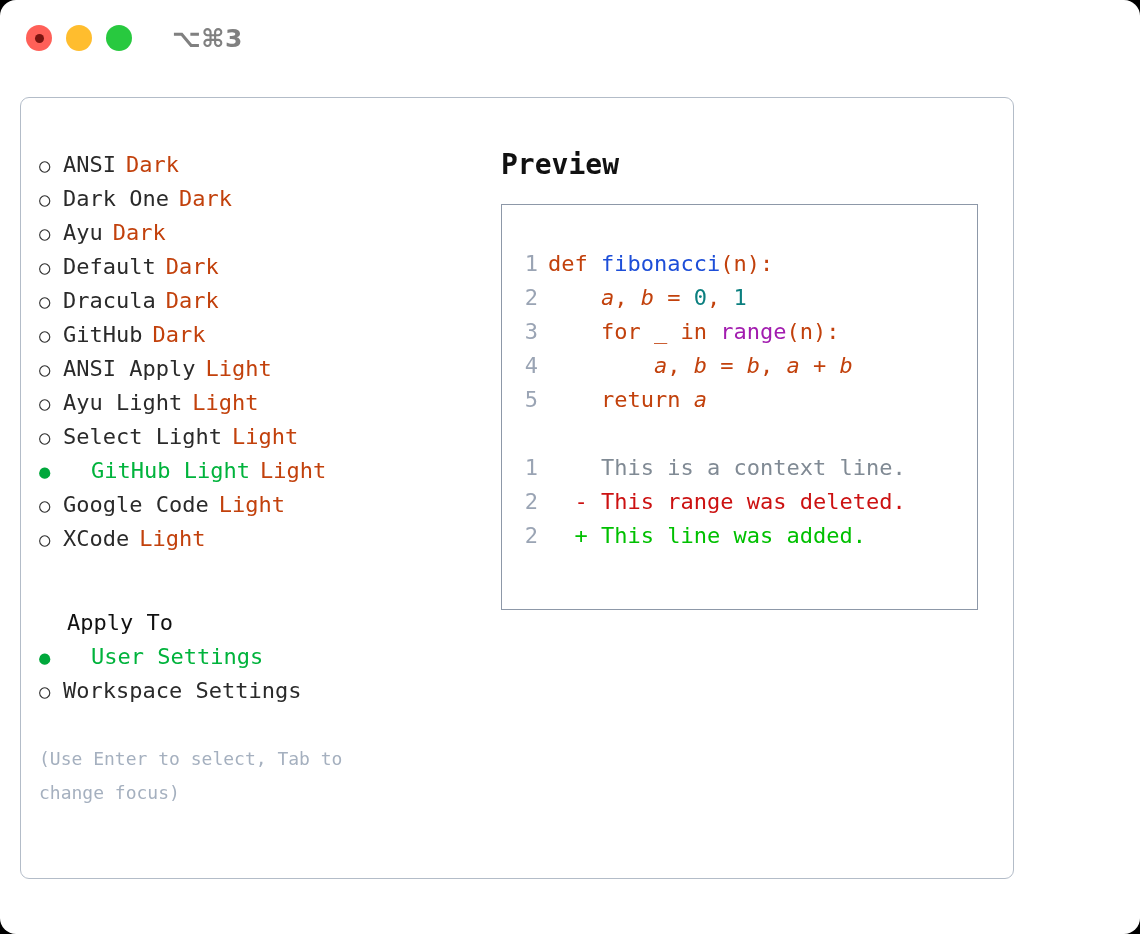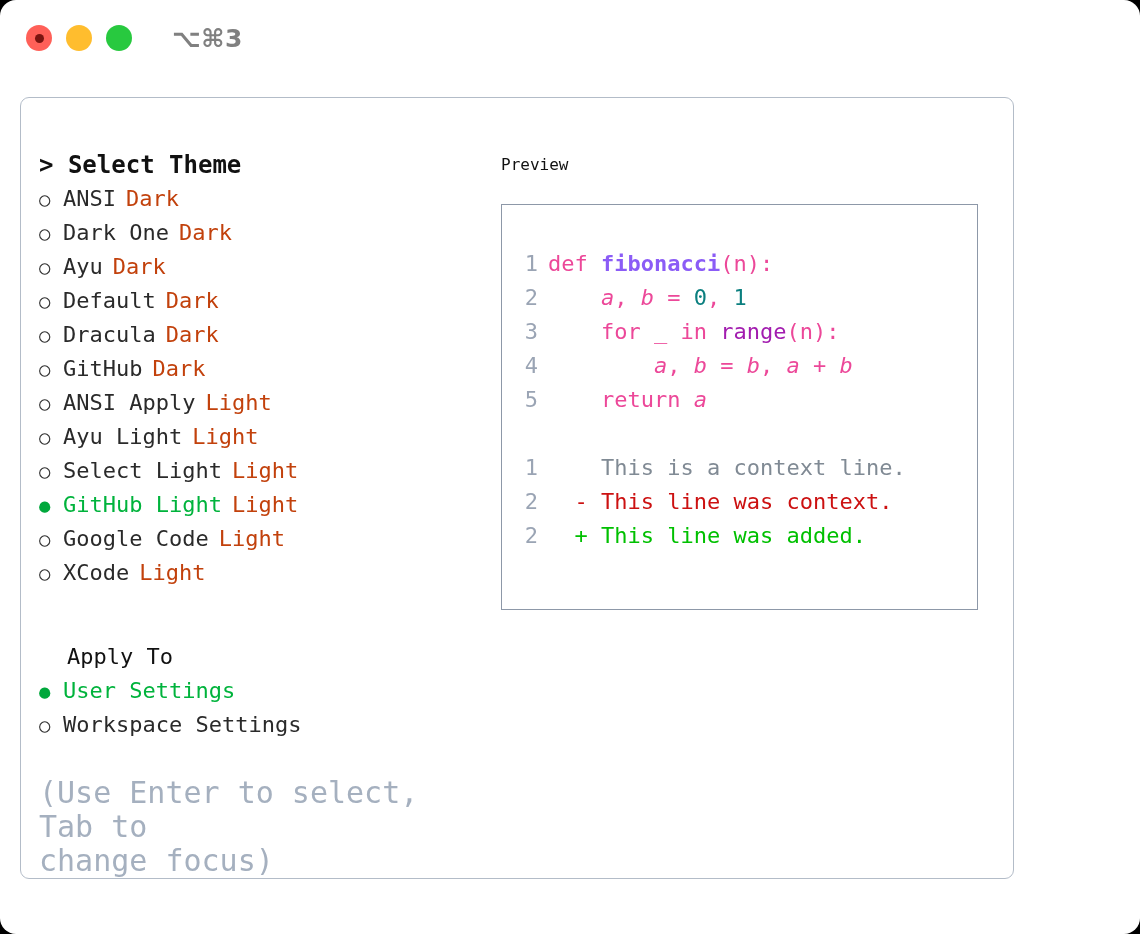--- a/index.html
+++ b/index.html
@@ -111,48 +111,48 @@
   }
   .marker {
     width: 24px;
     flex: 0 0 24px;
     color: #333333;
     font-size: 19px;
     line-height: 34px;
   }
   .row.selected .marker { color: #00a83c; }
   .label { color: #2a2a2a; }
-  .row.selected .label { color: #00b33c; }
+  .row.selected .label { color: #00b33c; margin-left: 28px; }
   .variant {
     color: #c2410c;
     margin-left: 10px;
   }
 
   .apply-heading {
     font-size: 22px;
     color: #111111;
     line-height: 34px;
     padding-left: 28px;
     white-space: pre;
     margin-top: 50px;
   }
 
   .hint {
     margin-top: 34px;
-    font-size: 30px;
+    font-size: 18px;
     line-height: 34px;
     color: #a5b0bf;
     white-space: pre-line;
     width: 420px;
   }
 
   
   .preview-title {
-    font-size: 16px;
-    font-weight: normal;
+    font-size: 28px;
+    font-weight: bold;
     color: #111111;
     line-height: 34px;
   }
   .preview-box {
     margin-top: 22px;
     width: 477px;
     height: 406px;
     border: 1.5px solid #8d98a8;
     box-sizing: border-box;
     background: #ffffff;
@@ -166,24 +166,24 @@
     white-space: pre;
   }
   .gutter {
     width: 46px;
     flex: 0 0 46px;
     text-align: right;
     color: #9aa4b4;
     padding-right: 10px;
     box-sizing: border-box;
   }
-  .code-text { color: #ec4899; }
+  .code-text { color: #c2410c; }
   .spacer-line { height: 34px; }
 
-  .tok-fn     { color: #8b5cf6; font-weight: bold; }
+  .tok-fn     { color: #1d4ed8; }
   .tok-builtin{ color: #a21caf; }
   .tok-num    { color: #0b7f7f; }
   .tok-var    { font-style: italic; }
 
   .diff-context { color: #808a94; }
   .diff-del     { color: #cc1111; }
   .diff-add     { color: #00c000; }
 </style>
 </head>
 <body>
@@ -195,21 +195,20 @@
       <span class="dot red"></span>
       <span class="dot yellow"></span>
       <span class="dot green"></span>
     </div>
     <div class="shortcut">⌥⌘3</div>
   </div>
 
   <div class="panel">
 
     <div class="col-left">
-      <div class="section-title">&gt; Select Theme</div>
 
       <div class="list" id="theme-list">
           <div class="row"><span class="marker">○</span><span class="label">ANSI</span><span class="variant">Dark</span></div>
           <div class="row"><span class="marker">○</span><span class="label">Dark One</span><span class="variant">Dark</span></div>
           <div class="row"><span class="marker">○</span><span class="label">Ayu</span><span class="variant">Dark</span></div>
           <div class="row"><span class="marker">○</span><span class="label">Default</span><span class="variant">Dark</span></div>
           <div class="row"><span class="marker">○</span><span class="label">Dracula</span><span class="variant">Dark</span></div>
           <div class="row"><span class="marker">○</span><span class="label">GitHub</span><span class="variant">Dark</span></div>
           <div class="row"><span class="marker">○</span><span class="label">ANSI Apply</span><span class="variant">Light</span></div>
           <div class="row"><span class="marker">○</span><span class="label">Ayu Light</span><span class="variant">Light</span></div>
@@ -237,20 +236,20 @@
         <div id="code-block">
             <div class="code-line"><span class="gutter">1</span><span><span class="code-text">def </span><span class="tok-fn">fibonacci</span><span class="code-text">(n):</span></span></div>
             <div class="code-line"><span class="gutter">2</span><span><span class="code-text">    </span><span class="code-text tok-var">a</span><span class="code-text">, </span><span class="code-text tok-var">b</span><span class="code-text"> = </span><span class="tok-num">0</span><span class="code-text">, </span><span class="tok-num">1</span></span></div>
             <div class="code-line"><span class="gutter">3</span><span><span class="code-text">    for _ in </span><span class="tok-builtin">range</span><span class="code-text">(n):</span></span></div>
             <div class="code-line"><span class="gutter">4</span><span><span class="code-text">        </span><span class="code-text tok-var">a</span><span class="code-text">, </span><span class="code-text tok-var">b</span><span class="code-text"> = </span><span class="code-text tok-var">b</span><span class="code-text">, </span><span class="code-text tok-var">a</span><span class="code-text"> + </span><span class="code-text tok-var">b</span></span></div>
             <div class="code-line"><span class="gutter">5</span><span><span class="code-text">    return </span><span class="code-text tok-var">a</span></span></div>
           </div>
         <div class="spacer-line"></div>
         <div id="diff-block">
             <div class="code-line"><span class="gutter">1</span><span class="diff-context">    </span><span class="diff-context">This is a context line.</span></div>
-            <div class="code-line"><span class="gutter">2</span><span class="diff-del">  - </span><span class="diff-del">This line was context.</span></div>
+            <div class="code-line"><span class="gutter">2</span><span class="diff-del">  - </span><span class="diff-del">This range was deleted.</span></div>
             <div class="code-line"><span class="gutter">2</span><span class="diff-add">  + </span><span class="diff-add">This line was added.</span></div>
           </div>
       </div>
     </div>
 
   </div>
 </div>
 
 </body></html>

